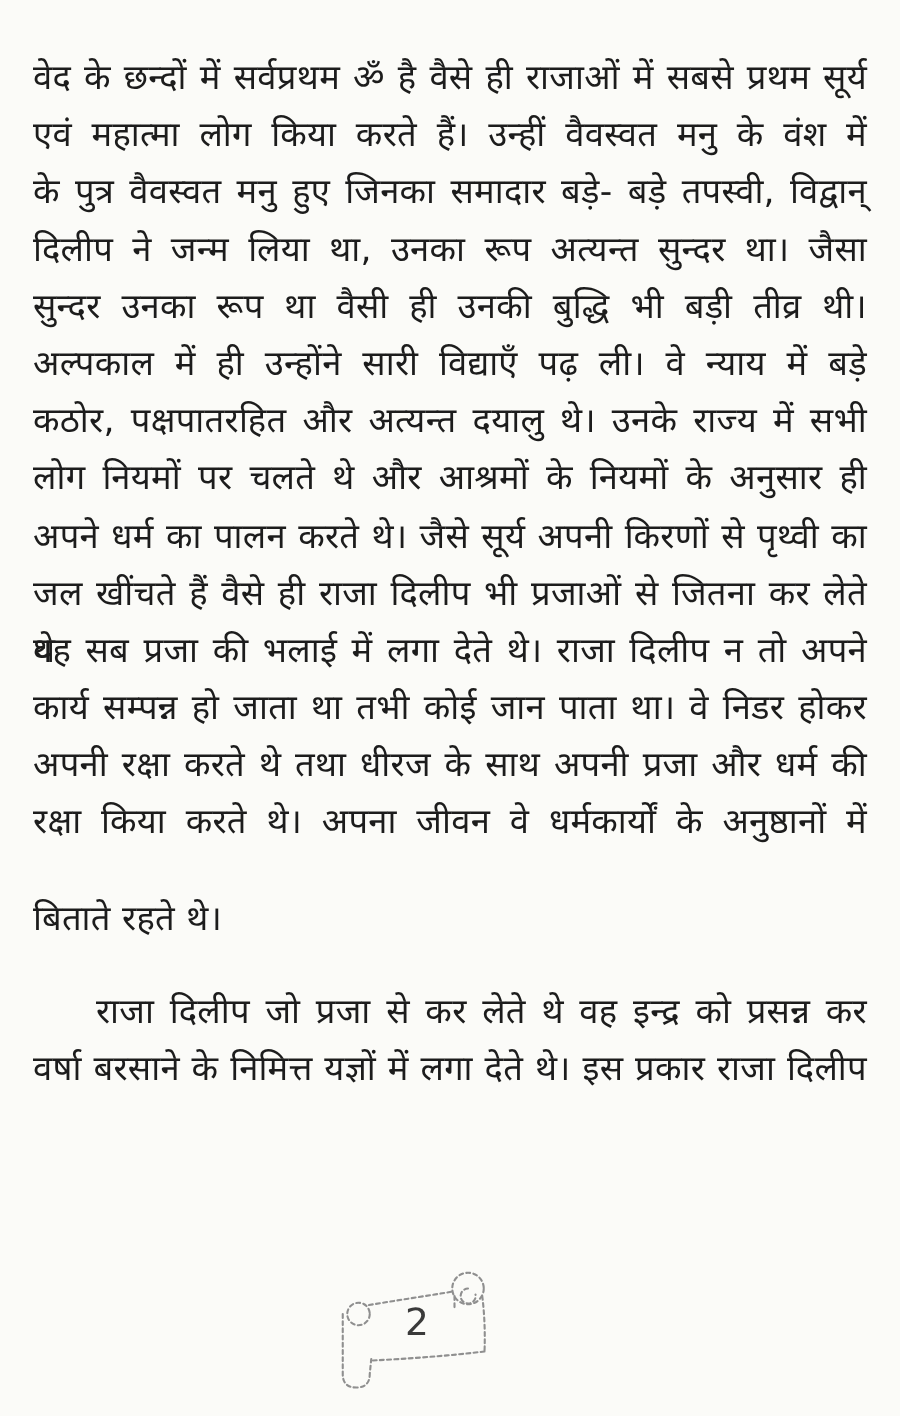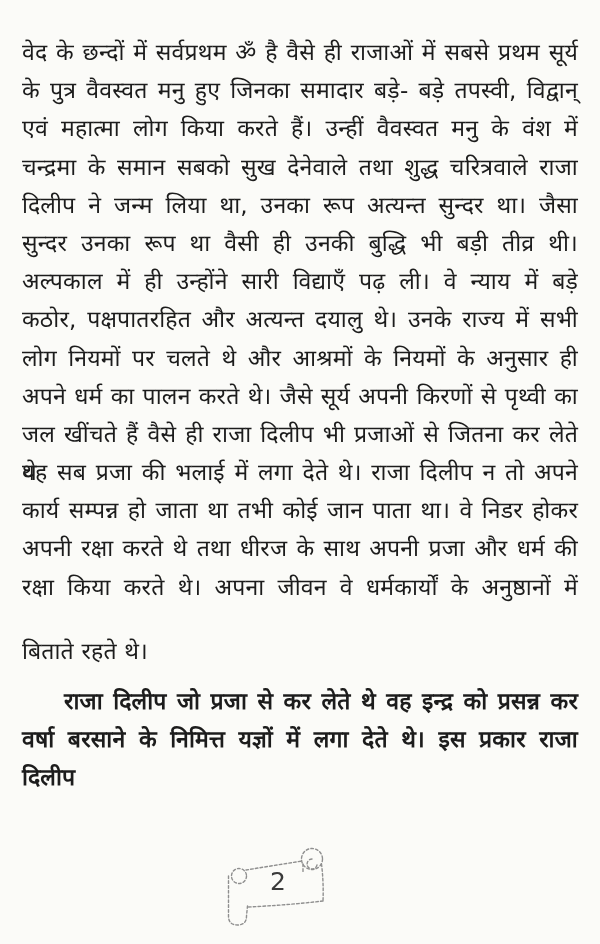--- a/index.html
+++ b/index.html
@@ -9,21 +9,21 @@
     font-family: "DejaVu Sans", sans-serif;
     color: #1c1c1c;
     overflow: hidden;
   }
   .page {
     position: relative;
     width: 600px; height: 848px;
     padding: 33px 22px 0 22px;
   }
   .para { width: 100%; }
-  .para-2 { margin-top: 12px; font-weight: bold; }
+  .para-2 { margin-top: 24px; }
   .line {
     font-size: 23px;
     line-height: 38.2px;
     height: 38.2px;
     white-space: nowrap;      
     white-space: normal;
     text-align: justify;
     text-align-last: justify;
     text-justify: inter-word;
     letter-spacing: 0.2px;
@@ -52,23 +52,22 @@
     font-family: "DejaVu Sans", sans-serif;
   }
 </style>
 </head>
 <body>
 
 <div class="page">
 
   <div class="para para-1">
     <div class="line">वेद के छन्दों में सर्वप्रथम ॐ है वैसे ही राजाओं में सबसे प्रथम सूर्य</div>
+    <div class="line">एवं महात्मा लोग किया करते हैं। उन्हीं वैवस्वत मनु के वंश में</div>
     <div class="line">के पुत्र वैवस्वत मनु हुए जिनका समादार बड़े- बड़े तपस्वी, विद्वान्</div>
-    <div class="line">एवं महात्मा लोग किया करते हैं। उन्हीं वैवस्वत मनु के वंश में</div>
-    <div class="line">चन्द्रमा के समान सबको सुख देनेवाले तथा शुद्ध चरित्रवाले राजा</div>
     <div class="line">दिलीप ने जन्म लिया था, उनका रूप अत्यन्त सुन्दर था। जैसा</div>
     <div class="line">सुन्दर उनका रूप था वैसी ही उनकी बुद्धि भी बड़ी तीव्र थी।</div>
     <div class="line">अल्पकाल में ही उन्होंने सारी विद्याएँ पढ़ ली। वे न्याय में बड़े</div>
     <div class="line">कठोर, पक्षपातरहित और अत्यन्त दयालु थे। उनके राज्य में सभी</div>
     <div class="line">लोग नियमों पर चलते थे और आश्रमों के नियमों के अनुसार ही</div>
     <div class="line">अपने धर्म का पालन करते थे। जैसे सूर्य अपनी किरणों से पृथ्वी का</div>
     <div class="line">जल खींचते हैं वैसे ही राजा दिलीप भी प्रजाओं से जितना कर लेते थे</div>
     <div class="line">वह सब प्रजा की भलाई में लगा देते थे। राजा दिलीप न तो अपने</div>
     <div class="line">कार्य सम्पन्न हो जाता था तभी कोई जान पाता था। वे निडर होकर</div>
     <div class="line">अपनी रक्षा करते थे तथा धीरज के साथ अपनी प्रजा और धर्म की</div>

